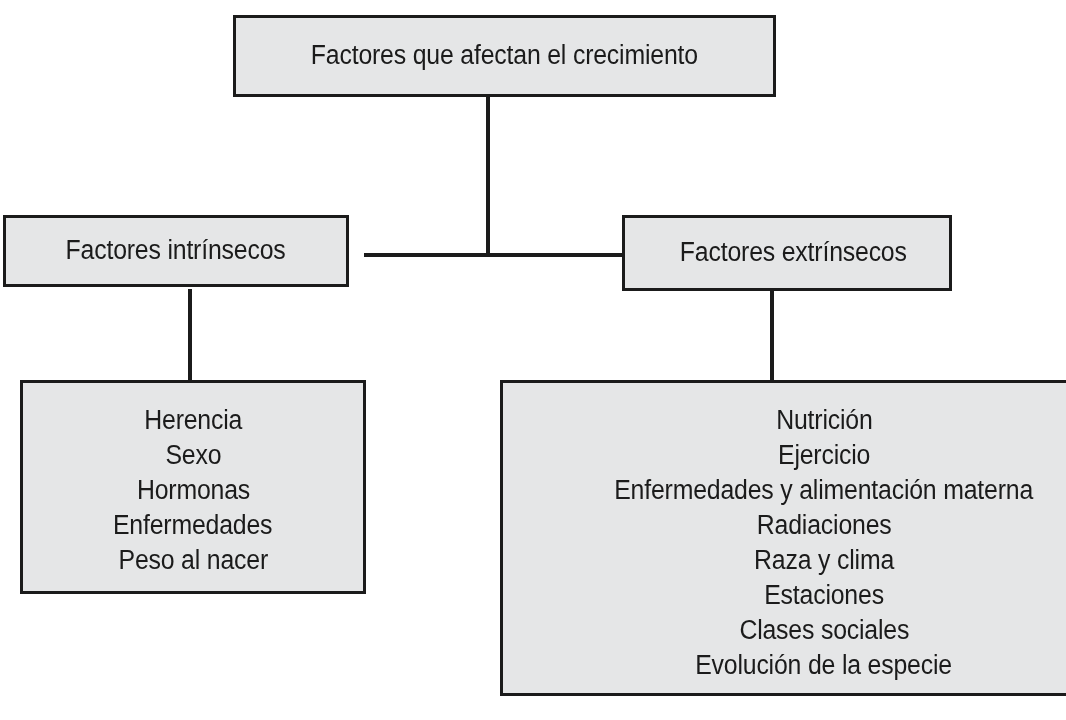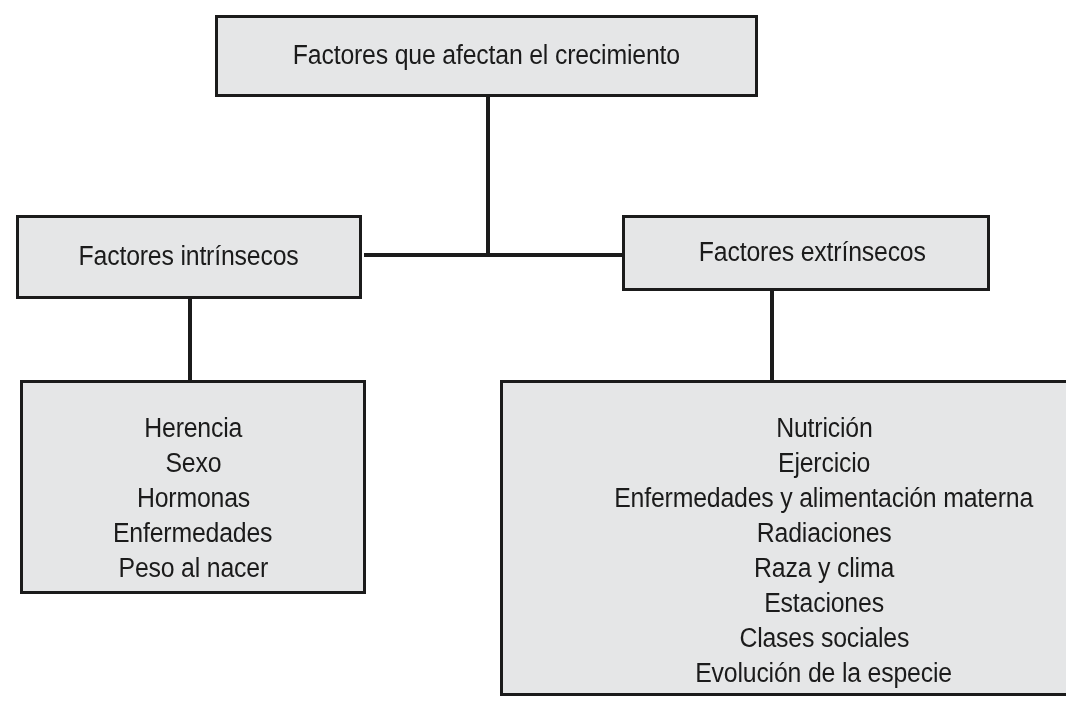--- a/index.html
+++ b/index.html
@@ -32,35 +32,35 @@
   .node-title {
     font-size: 27px;
     line-height: 1.1;
     letter-spacing: -0.2px;
     transform: scaleX(0.92);
     transform-origin: center;
     white-space: nowrap;
   }
   .list-node {
     justify-content: flex-start;
-    padding-top: 28px;
+    padding-top: 20px;
   }
   .list-line {
     font-size: 27px;
     line-height: 35px;
     letter-spacing: -0.2px;
     transform: scaleX(0.92);
     transform-origin: center;
     white-space: nowrap;
   }
 
   
-  #node-root      { left: 215px; top: 15px;  width: 543px; height: 82px; }
-  #node-intrinsic { left: 16px;  top: 215px; width: 346px; height: 84px; }
-  #node-extrinsic { left: 622px; top: 215px; width: 368px; height: 76px; padding-left: 12px; }
+  #node-root      { left: 233px; top: 15px;  width: 543px; height: 82px; }
+  #node-intrinsic { left: 3px;  top: 215px; width: 346px; height: 72px; }
+  #node-extrinsic { left: 622px; top: 215px; width: 330px; height: 76px; padding-left: 12px; }
   #node-intrinsic-list { left: 20px;  top: 380px; width: 346px; height: 214px; }
   #node-extrinsic-list { left: 500px; top: 380px; width: 648px; height: 316px; }
 
   
   .conn {
     position: absolute;
     background: #1b1b1b;
   }
   #conn-root-down     { left: 486px; top: 96px;  width: 4px;   height: 161px; }
   #conn-horizontal    { left: 364px; top: 253px; width: 260px; height: 4px; }

